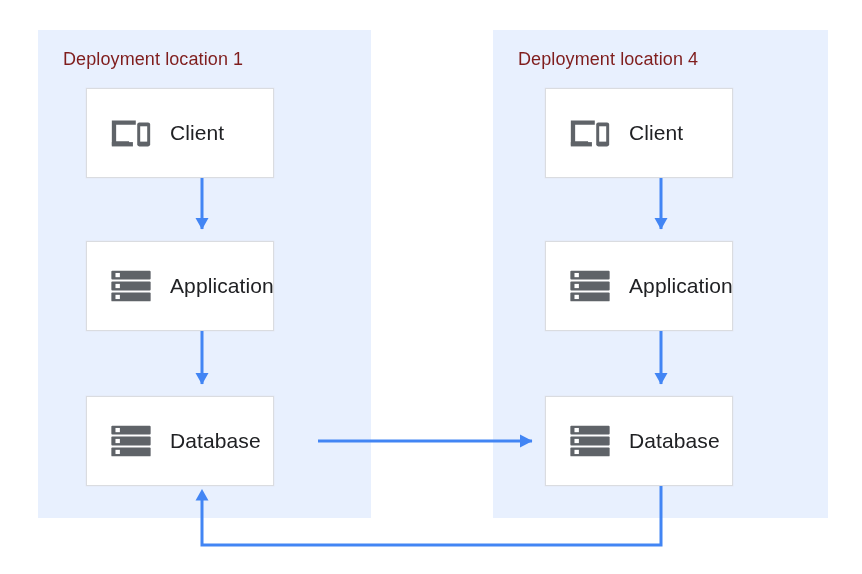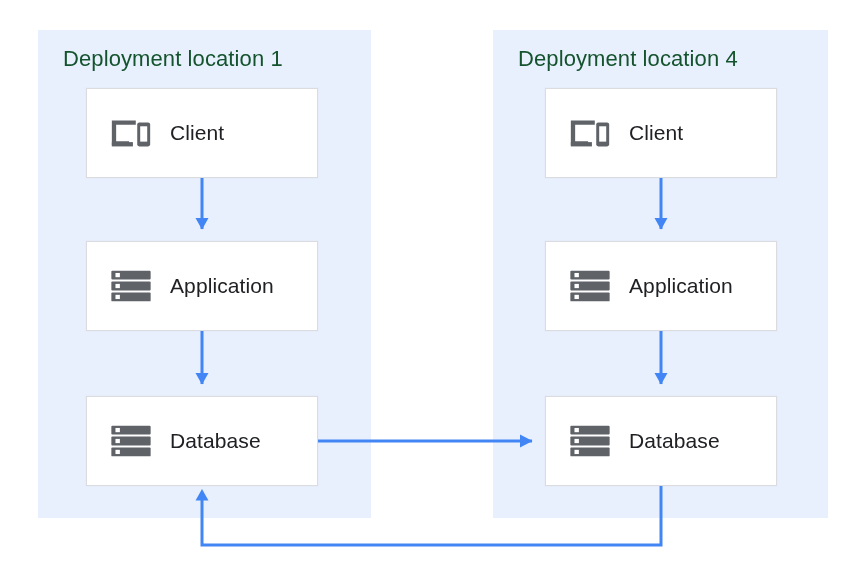--- a/index.html
+++ b/index.html
@@ -23,31 +23,31 @@
   
   .zone {
     position: absolute;
     background: #e8f0fe;
     box-sizing: border-box;
   }
   .zone-title {
     position: absolute;
     left: 25px;
     top: 19px;
-    font-size: 22px;
+    font-size: 18px;
     line-height: 20px;
-    color: #14532d;
+    color: #7f1d1d;
     white-space: nowrap;
     letter-spacing: 0.1px;
   }
 
   
   .node {
     position: absolute;
-    width: 232px;
+    width: 188px;
     height: 90px;
     background: #ffffff;
     border: 1px solid #dadce0;
     box-sizing: border-box;
     display: flex;
     align-items: center;
     box-shadow: 0 0 0 0.5px rgba(218,220,224,0.35);
   }
   .node-icon {
     width: 46px;

